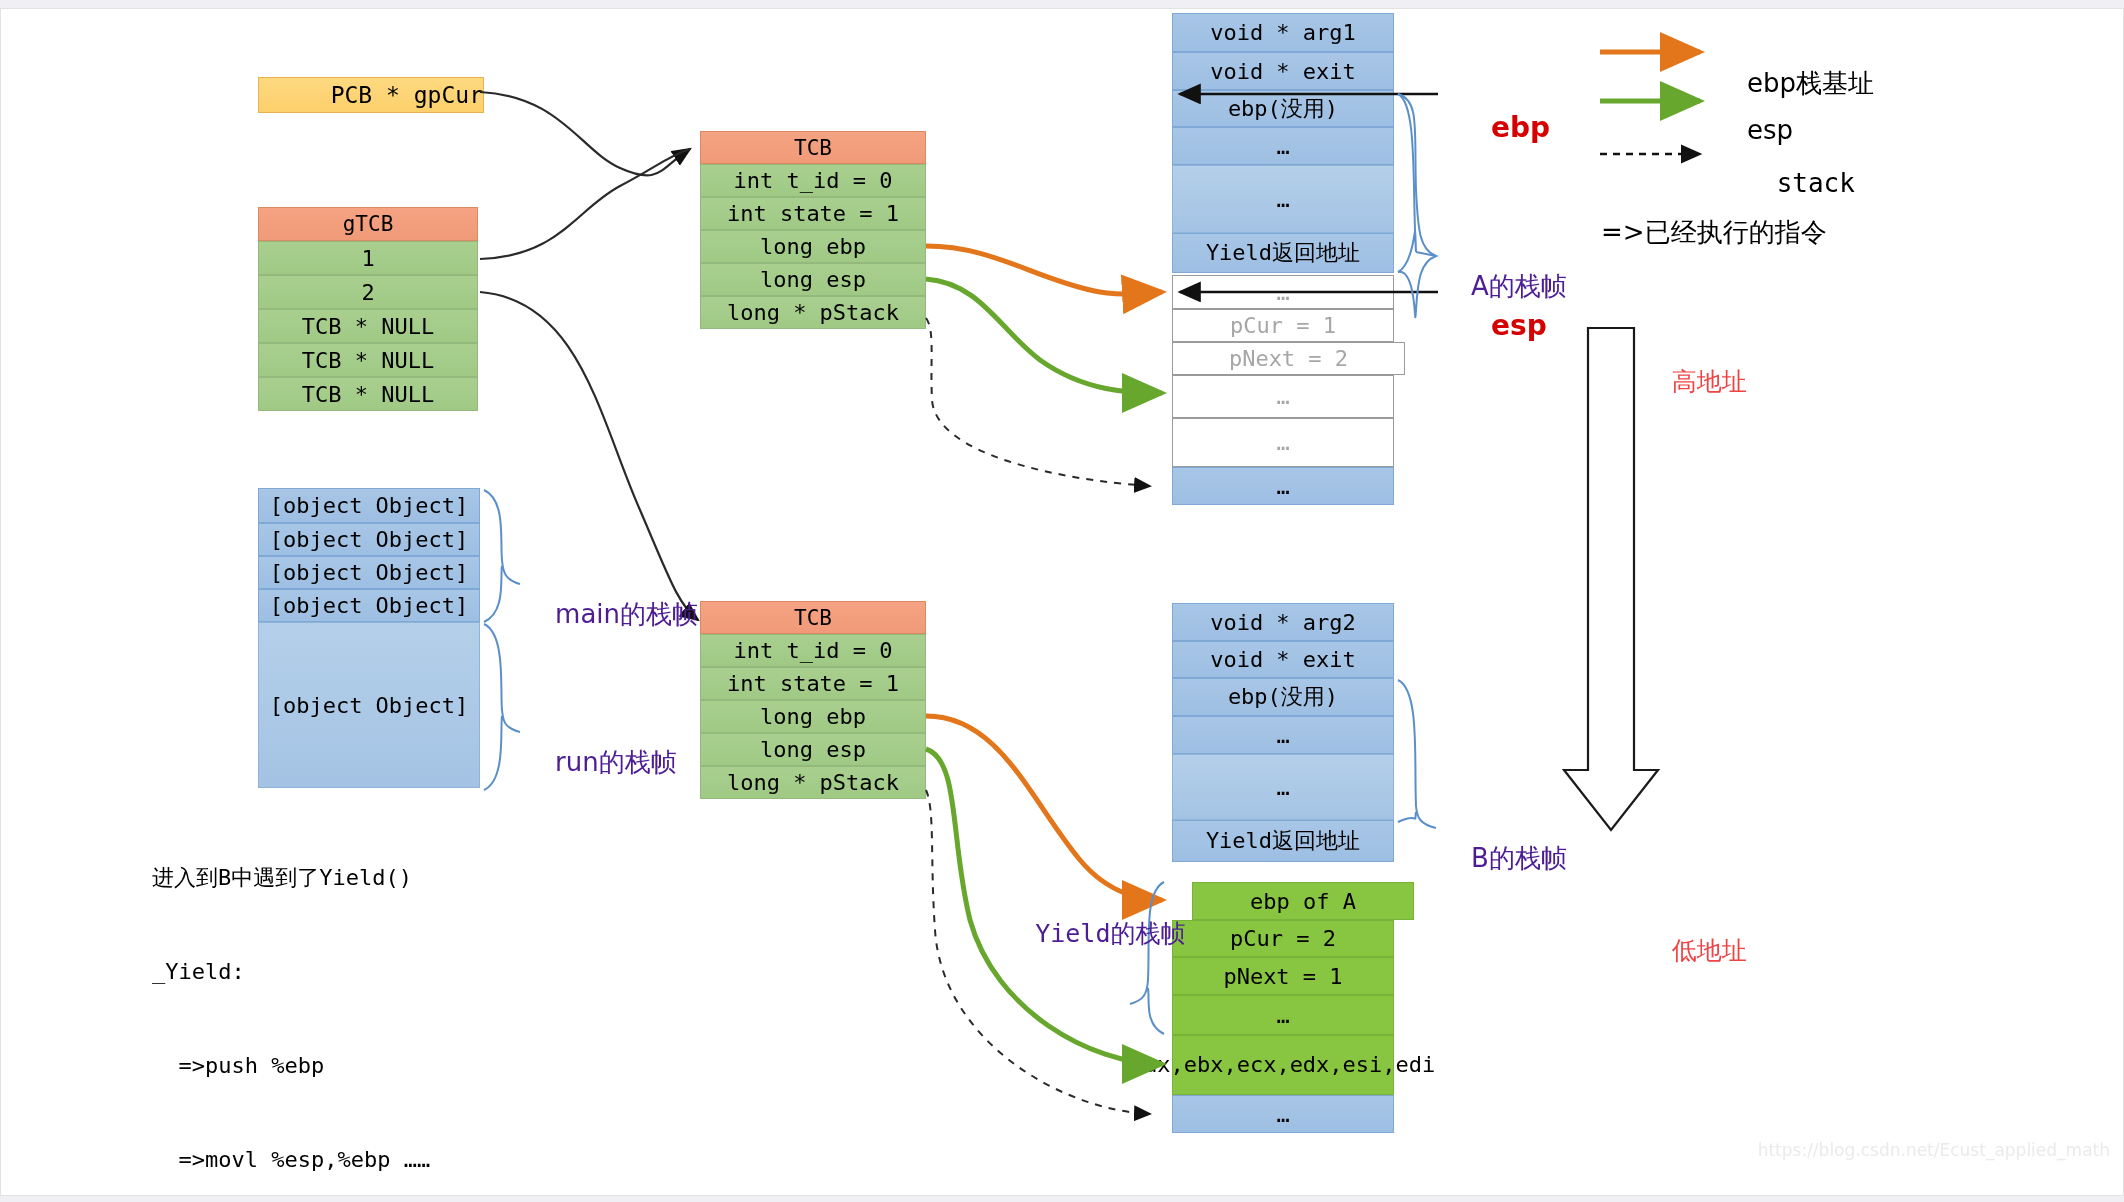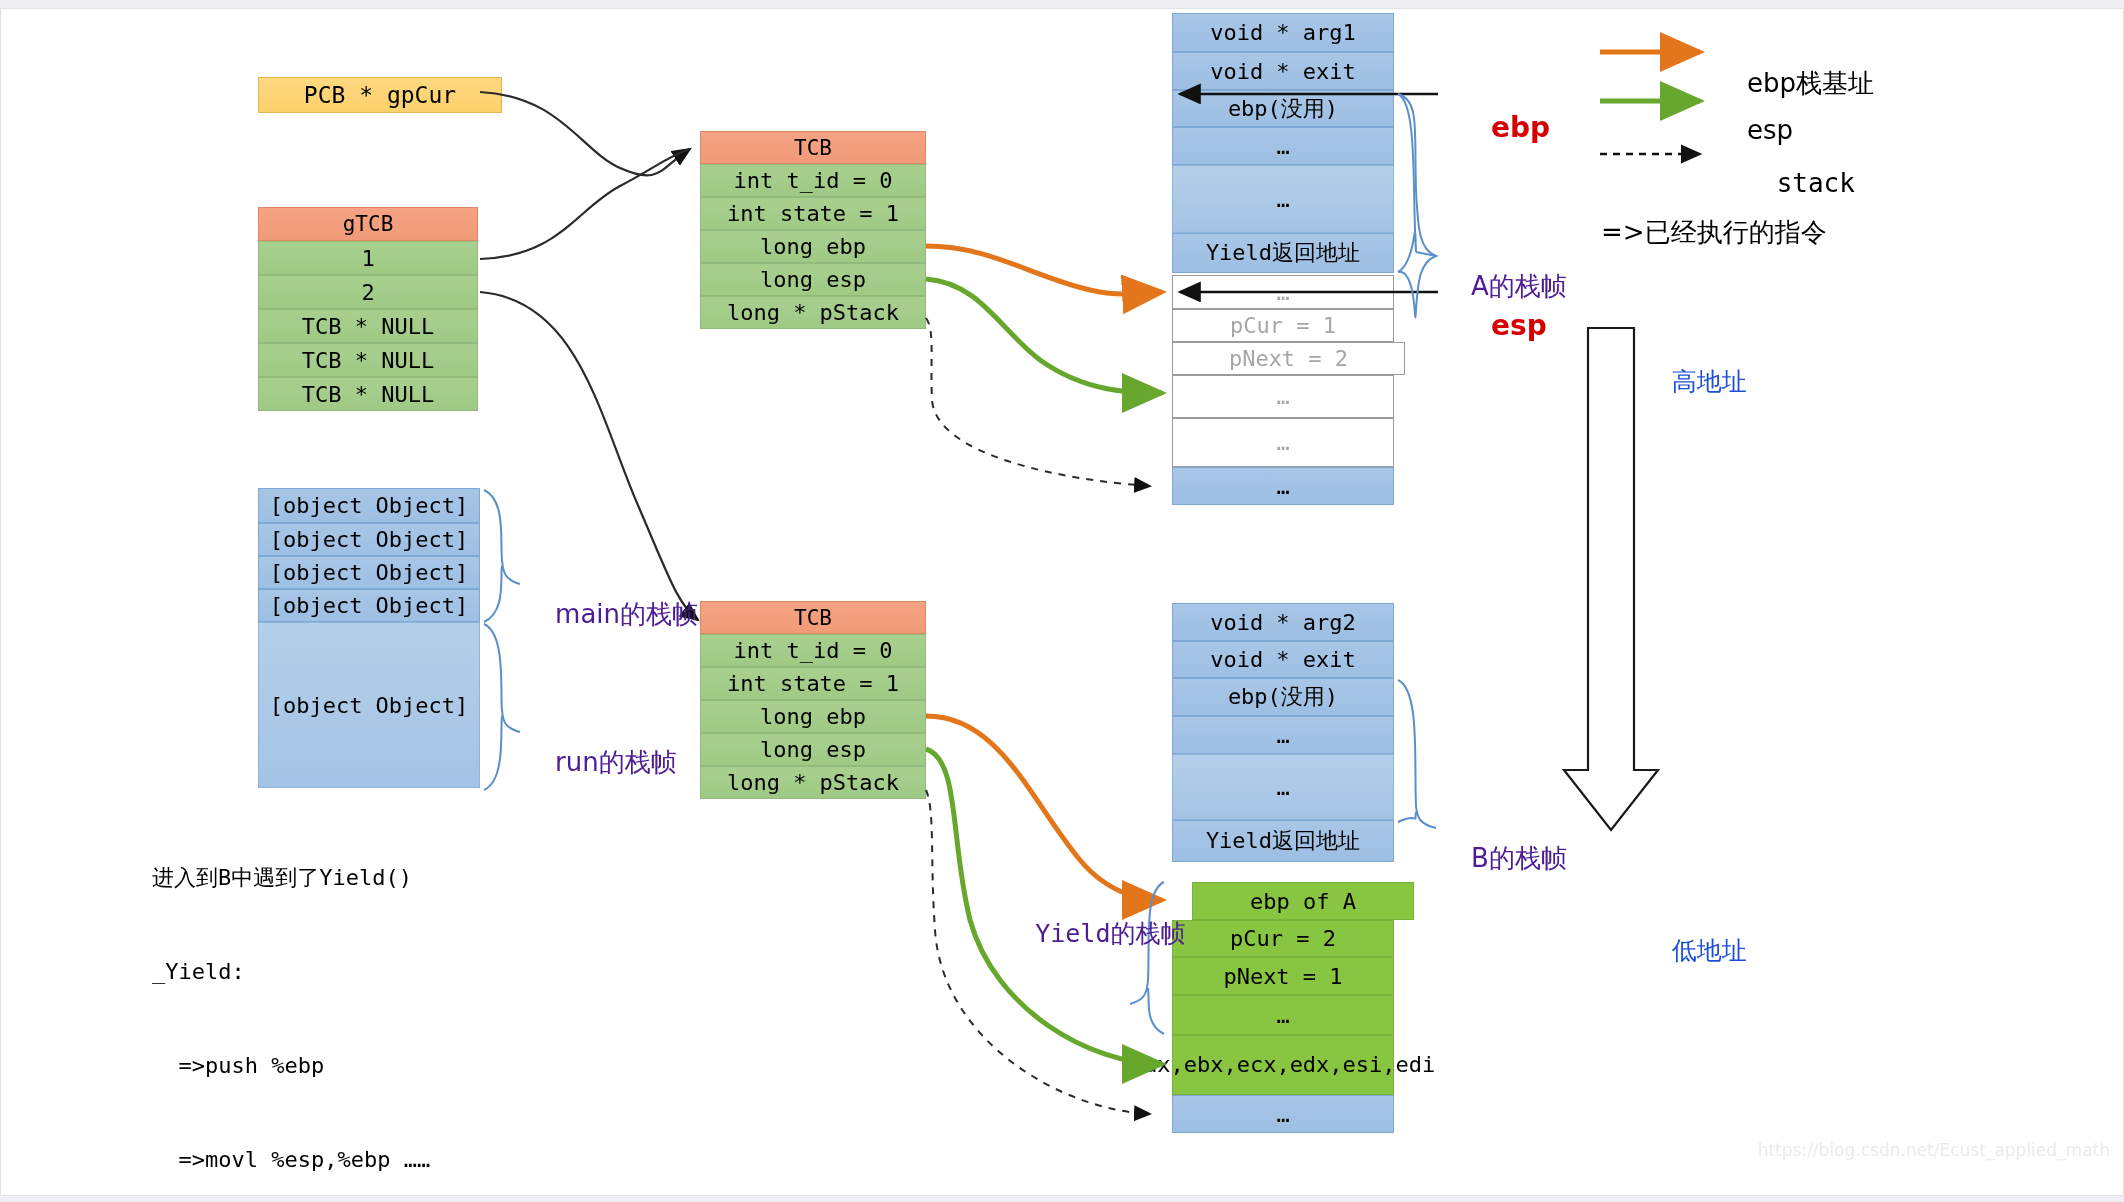--- a/index.html
+++ b/index.html
@@ -24,34 +24,34 @@
   .txt-sans{font-family:"DejaVu Sans","Liberation Sans",sans-serif;}
   .label{position:absolute;white-space:pre;color:#000;}
   .grey-txt{color:#a6a6a6;}
   .red-txt{color:#d60000;font-weight:bold;}
 
   svg.overlay{position:absolute;left:0;top:0;width:2124px;height:1202px;pointer-events:none;}
 
   #yield-code{position:absolute;white-space:pre;line-height:1.42;color:#000;
      font-family:"DejaVu Sans Mono","Liberation Mono",monospace;font-size:22px;}
   .legend-txt{position:absolute;font-size:26px;color:#000;white-space:pre;}
-  .addr-txt{position:absolute;font-size:25px;color:#1d4ed8;white-space:pre;font-family:"DejaVu Serif","Liberation Serif",serif;}
+  .addr-txt{position:absolute;font-size:25px;color:#ef4444;white-space:pre;font-family:"DejaVu Serif","Liberation Serif",serif;}
   .brace-lbl{position:absolute;font-size:26px;color:#4c1d95;white-space:pre;}
   #watermark{position:absolute;right:14px;bottom:22px;font-size:17px;color:#eaeaea;
      font-family:"DejaVu Sans","Liberation Sans",sans-serif;white-space:pre;}
 </style>
 </head>
 <body>
 
 <div id="canvas">
   <div id="frame"></div>
   <div id="topbar"></div>
   <div id="botbar"></div>
 
-  <div class="row cell-yellow" style="left:258px;top:77px;width:244px;height:36px;font-size:23px;">
+  <div class="row cell-yellow" style="left:258px;top:77px;width:226px;height:36px;font-size:23px;justify-content:flex-end;">
     <span>PCB * gpCur</span>
   </div>
 
   <div class="row hdr-orange" style="left:258px;top:207px;width:220px;height:34px;font-size:21px;">
     <span>gTCB</span>
   </div>
   <div class="row cell-green" style="left:258px;top:241px;width:220px;height:34px;font-size:22px;">
     <span>1</span>
   </div>
   <div class="row cell-green" style="left:258px;top:275px;width:220px;height:34px;font-size:22px;">

